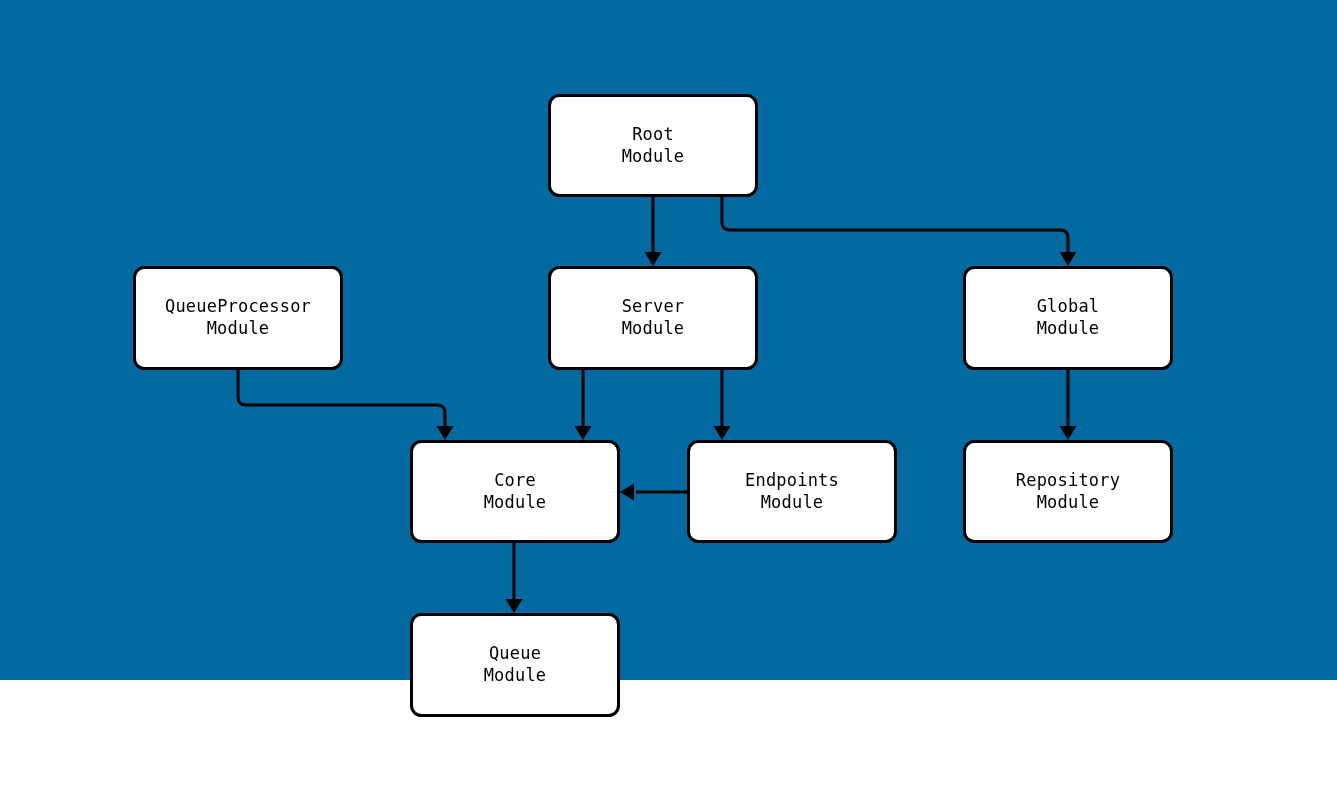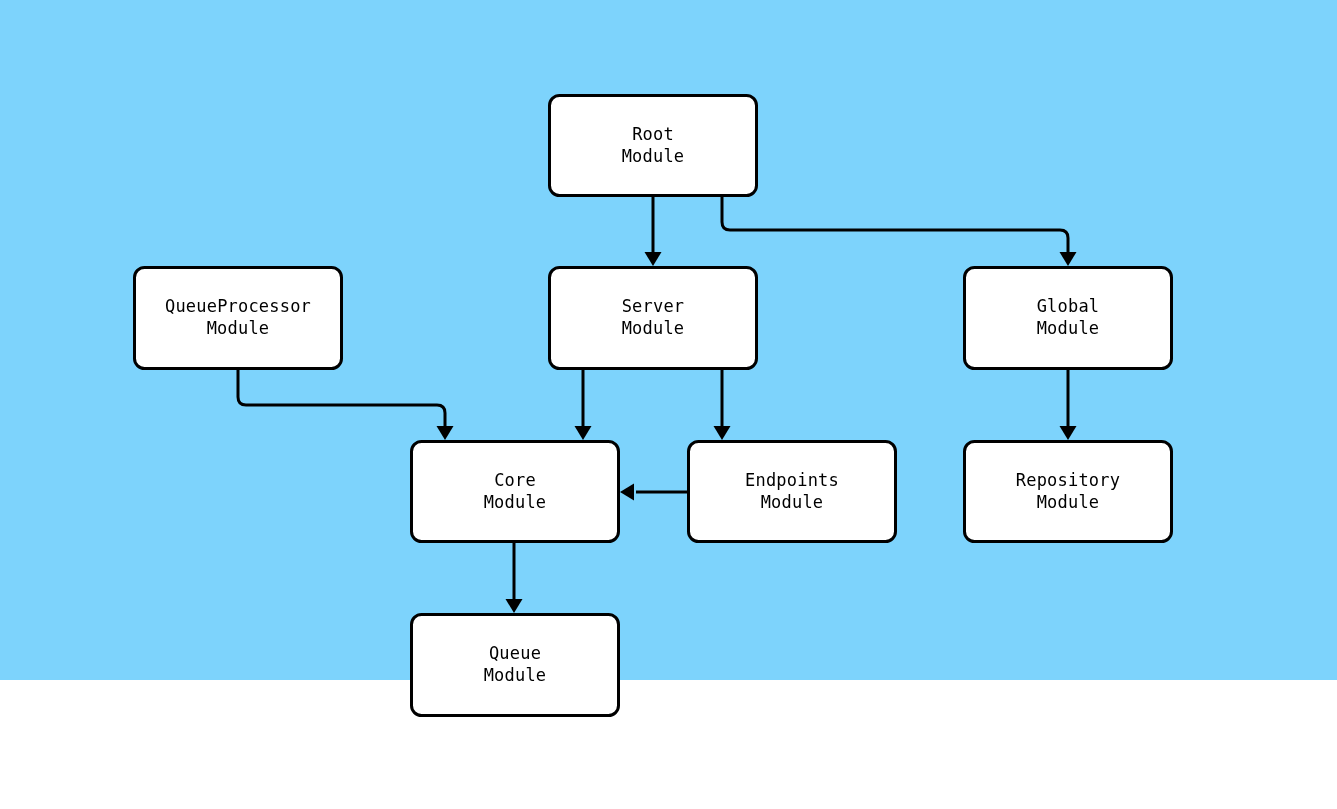--- a/index.html
+++ b/index.html
@@ -11,21 +11,21 @@
   body {
     width: 1337px;
     height: 809px;
     overflow: hidden;
     font-family: "DejaVu Sans Mono", "Liberation Mono", monospace;
   }
   #diagram-root {
     position: relative;
     width: 1337px;
     height: 680px;
-    background: #7dd3fc;
+    background: #0369a1;
   }
   svg#diagram-canvas {
     position: absolute;
     top: 0;
     left: 0;
     width: 1337px;
     height: 809px;
     display: block;
   }
   .node-box {

